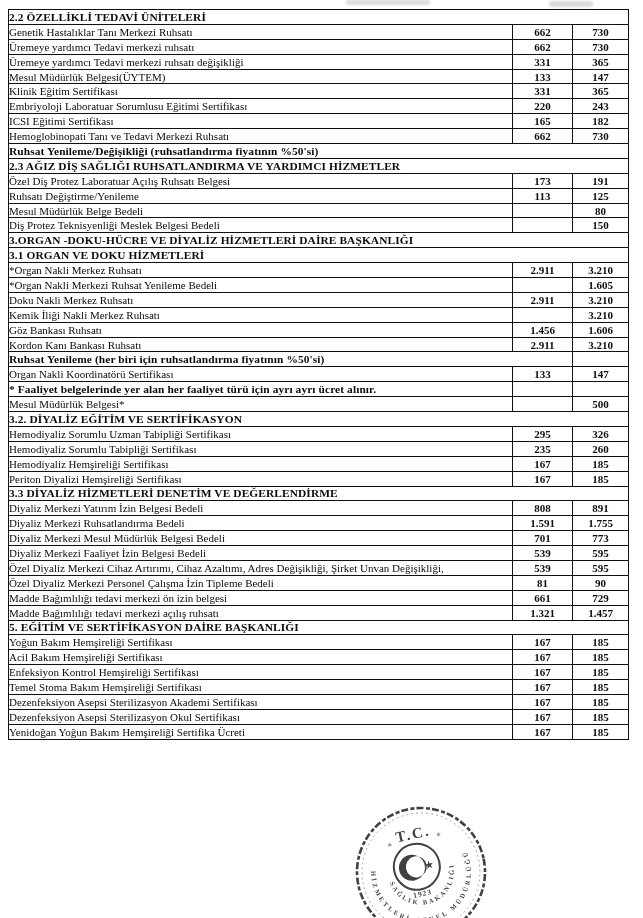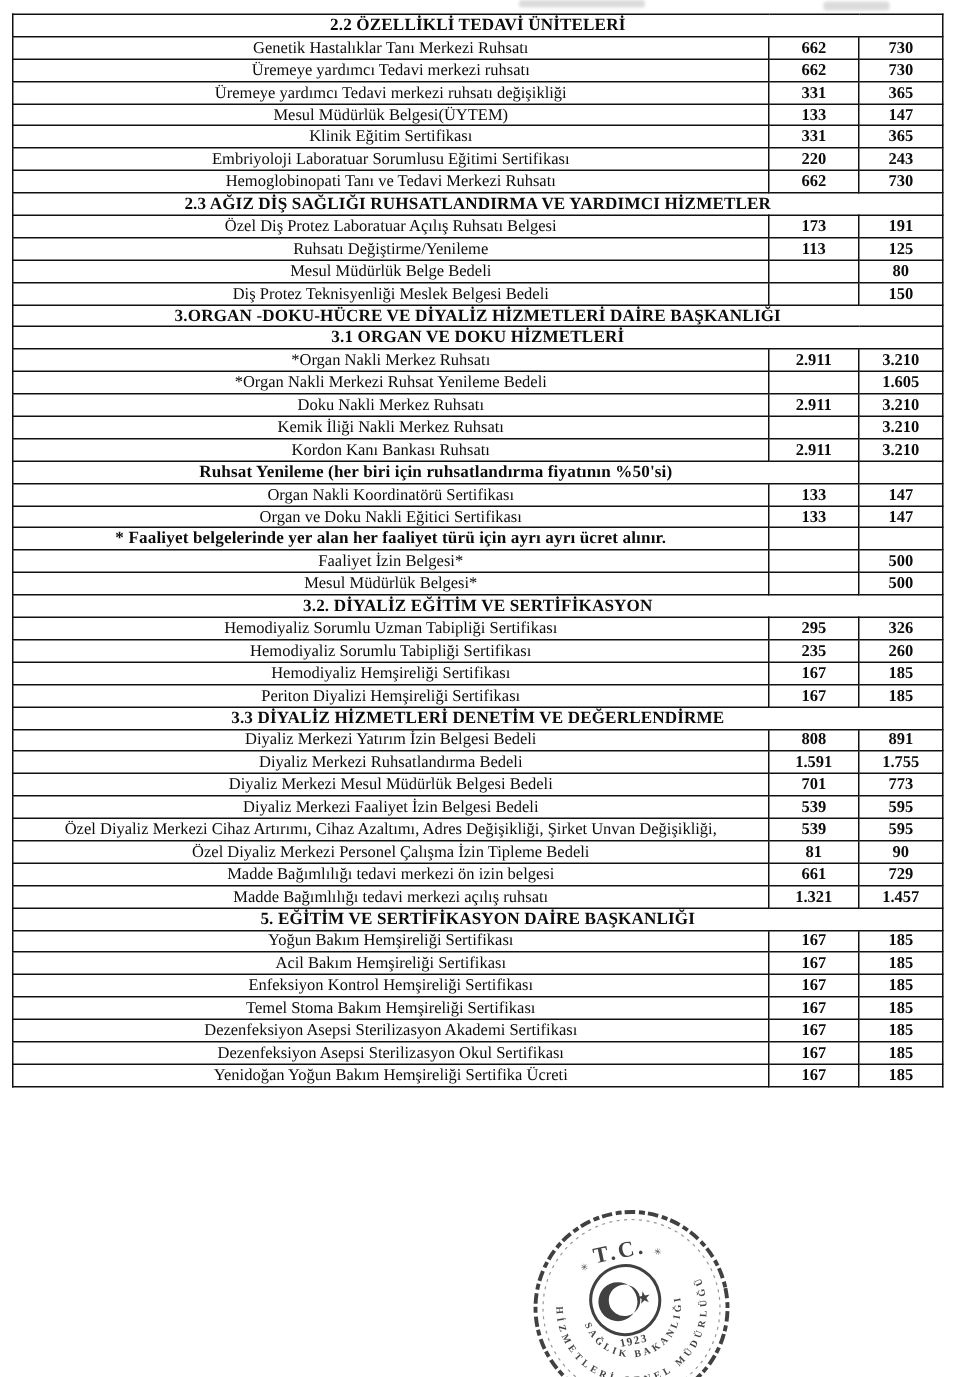--- a/index.html
+++ b/index.html
@@ -22,21 +22,20 @@
   table.fees td{
     border:1.6px solid #101010;
     padding:0;vertical-align:middle;
     height:13.9px; 
     overflow:hidden;
   }
   td.lbl{
     font-size:11px;line-height:12px;
     padding-left:3px;padding-right:2px;
     white-space:nowrap;
-    text-align:center;
   }
   td.sec{font-weight:bold;font-size:11.4px;letter-spacing:.1px;}
   td.num{
     font-weight:bold;text-align:center;
     font-size:11px;line-height:12px;
     font-family:"Liberation Serif","DejaVu Serif",serif;
   }
   
   .stamp{
     position:absolute;left:350px;top:801px;width:142px;height:142px;
@@ -87,25 +86,33 @@
           <td class="lbl">Klinik Eğitim Sertifikası</td>
           <td class="num">331</td>
           <td class="num">365</td>
         </tr>
         <tr>
           <td class="lbl">Embriyoloji Laboratuar Sorumlusu Eğitimi Sertifikası</td>
           <td class="num">220</td>
           <td class="num">243</td>
         </tr>
         <tr>
+          <td class="lbl">ICSI Eğitimi Sertifikası</td>
+          <td class="num">165</td>
+          <td class="num">182</td>
+        </tr>
+        <tr>
           <td class="lbl">Hemoglobinopati Tanı ve Tedavi Merkezi Ruhsatı</td>
           <td class="num">662</td>
           <td class="num">730</td>
         </tr>
         <tr>
+          <td class="lbl sec" colspan="3">Ruhsat Yenileme/Değişikliği (ruhsatlandırma fiyatının %50'si)</td>
+        </tr>
+        <tr>
           <td class="lbl sec" colspan="3">2.3 AĞIZ DİŞ SAĞLIĞI RUHSATLANDIRMA VE YARDIMCI HİZMETLER</td>
         </tr>
         <tr>
           <td class="lbl">Özel Diş Protez Laboratuar Açılış Ruhsatı Belgesi</td>
           <td class="num">173</td>
           <td class="num">191</td>
         </tr>
         <tr>
           <td class="lbl">Ruhsatı Değiştirme/Yenileme</td>
           <td class="num">113</td>
@@ -141,47 +148,42 @@
           <td class="lbl">Doku Nakli Merkez Ruhsatı</td>
           <td class="num">2.911</td>
           <td class="num">3.210</td>
         </tr>
         <tr>
           <td class="lbl">Kemik İliği  Nakli Merkez Ruhsatı</td>
           <td class="num"></td>
           <td class="num">3.210</td>
         </tr>
         <tr>
+          <td class="lbl">Göz Bankası Ruhsatı</td>
+          <td class="num">1.456</td>
+          <td class="num">1.606</td>
+        </tr>
+        <tr>
           <td class="lbl">Kordon Kanı Bankası Ruhsatı</td>
           <td class="num">2.911</td>
           <td class="num">3.210</td>
         </tr>
         <tr>
           <td class="lbl sec" colspan="2">Ruhsat Yenileme (her biri için ruhsatlandırma fiyatının %50'si)</td>
           <td class="num"></td>
         </tr>
         <tr>
           <td class="lbl">Organ Nakli Koordinatörü Sertifikası</td>
           <td class="num">133</td>
           <td class="num">147</td>
         </tr>
         <tr>
-          <td class="lbl">Organ ve Doku Nakli Eğitici Sertifikası</td>
-          <td class="num">133</td>
-          <td class="num">147</td>
-        </tr>
-        <tr>
           <td class="lbl sec">* Faaliyet belgelerinde yer alan her  faaliyet türü için ayrı ayrı ücret alınır.</td>
           <td class="num"></td>
           <td class="num"></td>
-        </tr>
-        <tr>
-          <td class="lbl">Faaliyet İzin Belgesi*</td>
-          <td class="num"></td>
-          <td class="num">500</td>
         </tr>
         <tr>
           <td class="lbl">Mesul Müdürlük Belgesi*</td>
           <td class="num"></td>
           <td class="num">500</td>
         </tr>
         <tr>
           <td class="lbl sec" colspan="3">3.2. DİYALİZ EĞİTİM VE SERTİFİKASYON</td>
         </tr>
         <tr>

